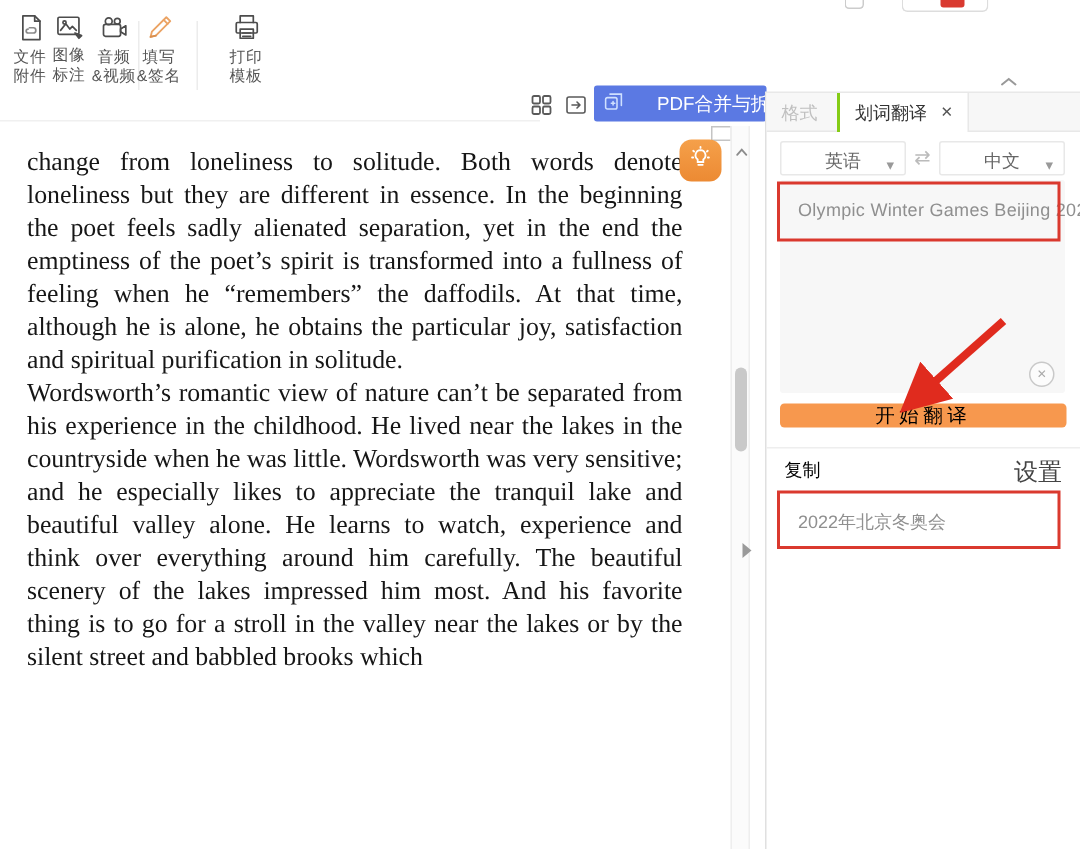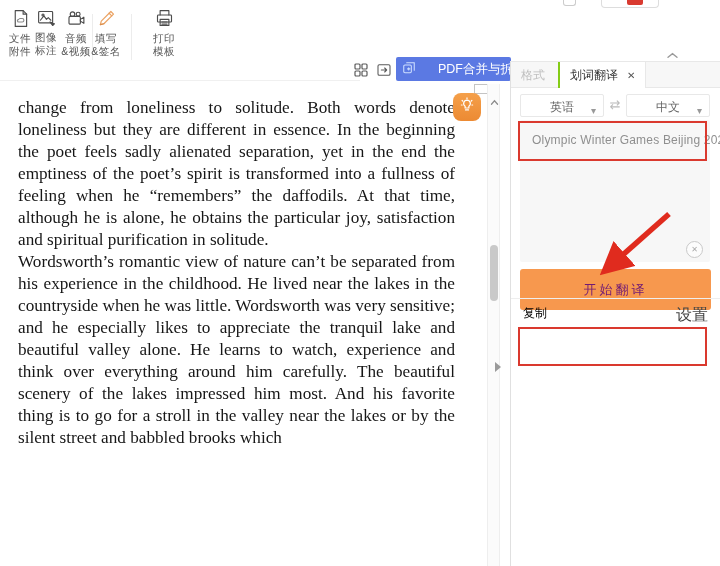--- a/index.html
+++ b/index.html
@@ -60,22 +60,22 @@
           box-sizing:border-box;cursor:pointer;}
   .select .caret{position:absolute;right:7px;font-size:10px;color:#999;}
   .swap{position:absolute;left:94px;top:34px;width:20px;height:18px;font-size:13px;color:#bbb;
         text-align:center;line-height:18px;cursor:pointer;}
 
   .src-box{position:absolute;left:9px;top:58px;width:190px;height:142px;background:#f7f7f7;border-radius:2px;}
   .src-text{position:absolute;left:12px;top:13px;font-size:12px;color:#8f8f8f;letter-spacing:.2px;white-space:nowrap;}
   .clear-btn{position:absolute;left:166px;top:121px;width:15px;height:15px;border:1px solid #c9c9c9;border-radius:50%;
              color:#aaa;font-size:8px;line-height:15px;text-align:center;cursor:pointer;background:#fcfcfc;}
 
-  .translate-btn{position:absolute;left:9px;top:207px;width:191px;height:41px;background:#f7984e;border:none;
-                 border-radius:3px;color:#701a75;font-size:13px;letter-spacing:3px;display:flex;align-items:center;
+  .translate-btn{position:absolute;left:9px;top:207px;width:191px;height:16px;background:#f7984e;border:none;
+                 border-radius:3px;color:#000000;font-size:13px;letter-spacing:3px;display:flex;align-items:center;
                  justify-content:center;cursor:pointer;font-family:"Liberation Sans",sans-serif;}
   .rp-divider{position:absolute;left:0;top:236px;width:210px;height:1px;background:#eee;}
   .copy-lbl{position:absolute;left:12px;top:243px;font-size:12px;color:#000000;cursor:pointer;}
   .settings-lbl{position:absolute;right:12px;top:243px;font-size:16px;color:#444;cursor:pointer;}
   .result-text{position:absolute;left:21px;top:278px;font-size:12px;color:#8f8f8f;white-space:nowrap;}
 
   
   .anno{pointer-events:none;z-index:9;}
   .anno-rect1{position:absolute;left:518px;top:121px;width:189px;height:40px;border:2px solid #da392e;box-sizing:border-box;}
   .anno-rect2{position:absolute;left:518px;top:327px;width:189px;height:39px;border:2px solid #da392e;box-sizing:border-box;}
@@ -252,20 +252,21 @@
     <span class="src-text">Olympic Winter Games Beijing 2022</span>
     <span class="clear-btn">✕</span>
   </div>
 
   <button class="translate-btn">开始翻译</button>
 
   <div class="rp-divider"></div>
   <span class="copy-lbl">复制</span>
   <span class="settings-lbl">设置</span>
 
+  <span class="result-text">2022年北京冬奥会</span>
 </div>
 
 <div class="anno anno-rect1"></div>
 <div class="anno anno-rect2"></div>
 <svg class="anno anno-arrow" width="82" height="74" viewBox="0 0 82 74">
   <defs>
     <marker id="ah" markerWidth="6" markerHeight="6" refX="4" refY="3" orient="auto">
       <path d="M0 0L6 3L0 6z" fill="#e02b1e"></path>
     </marker>
   </defs>

